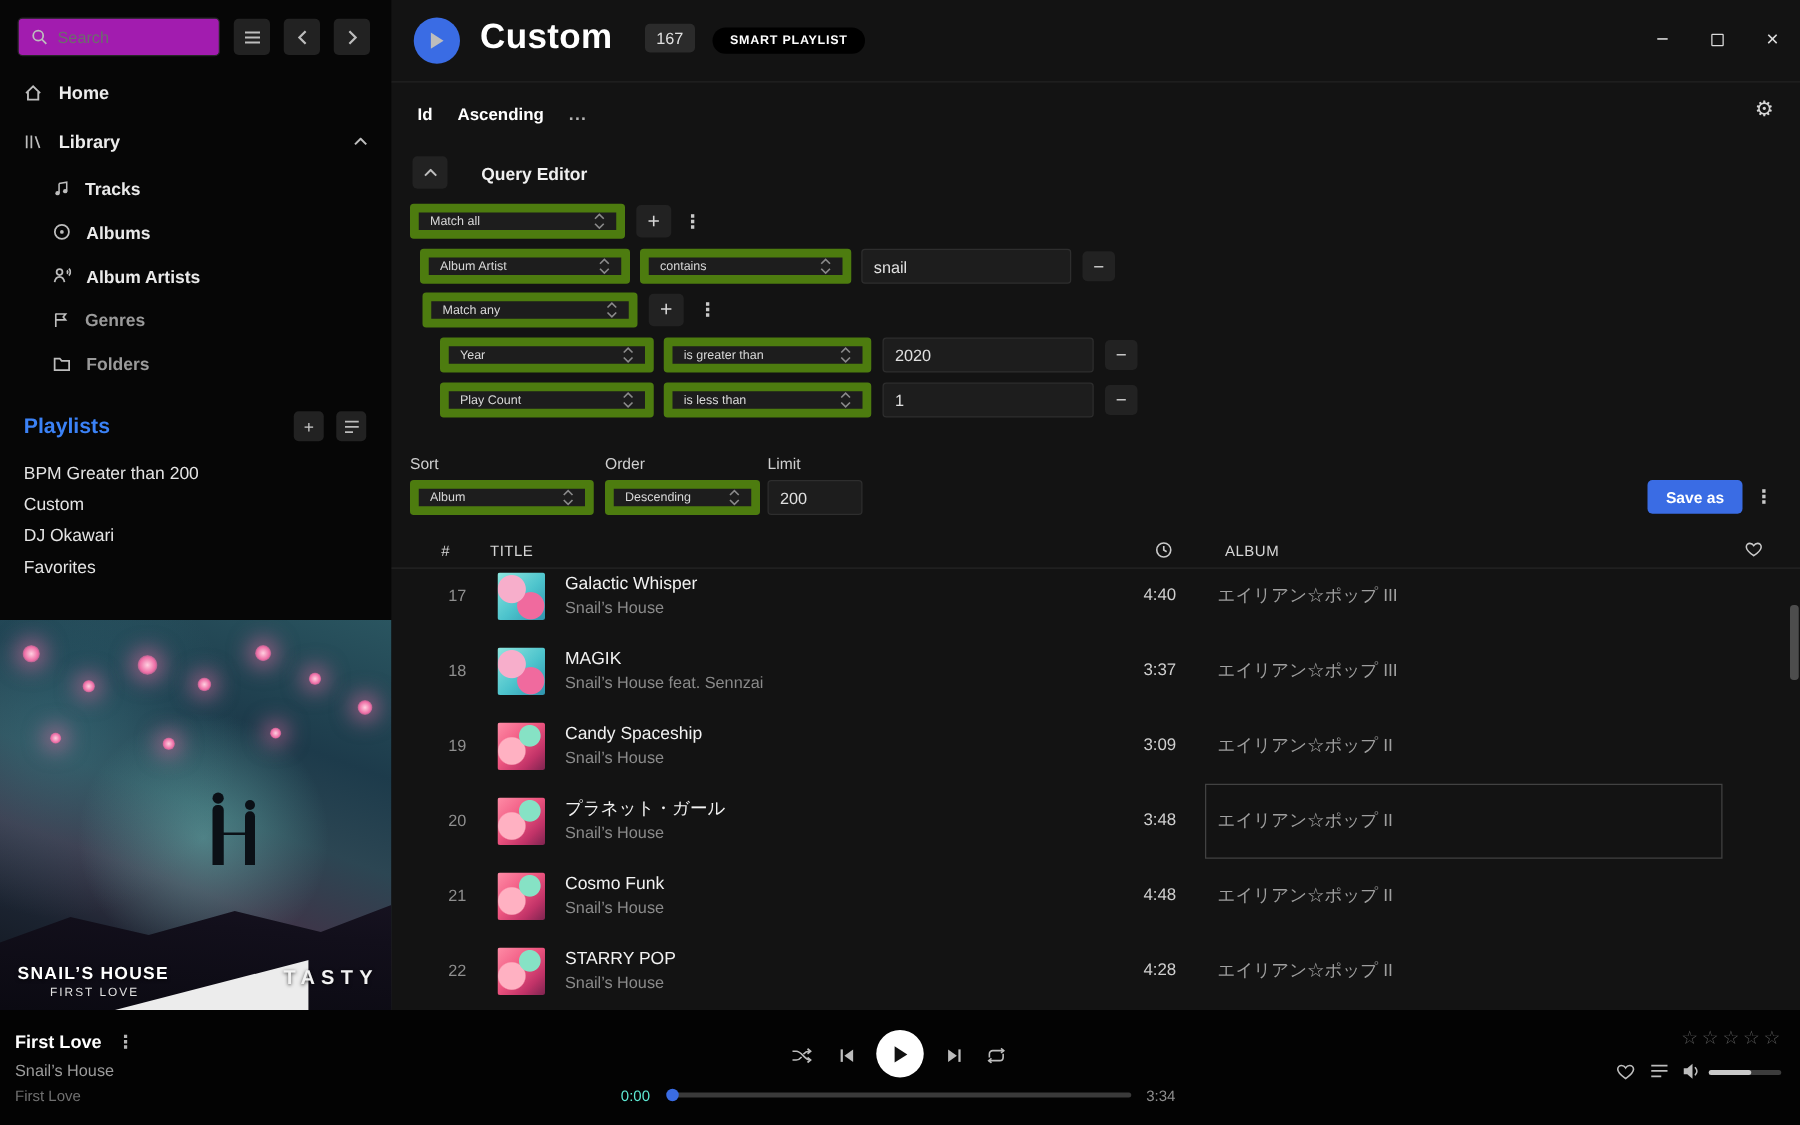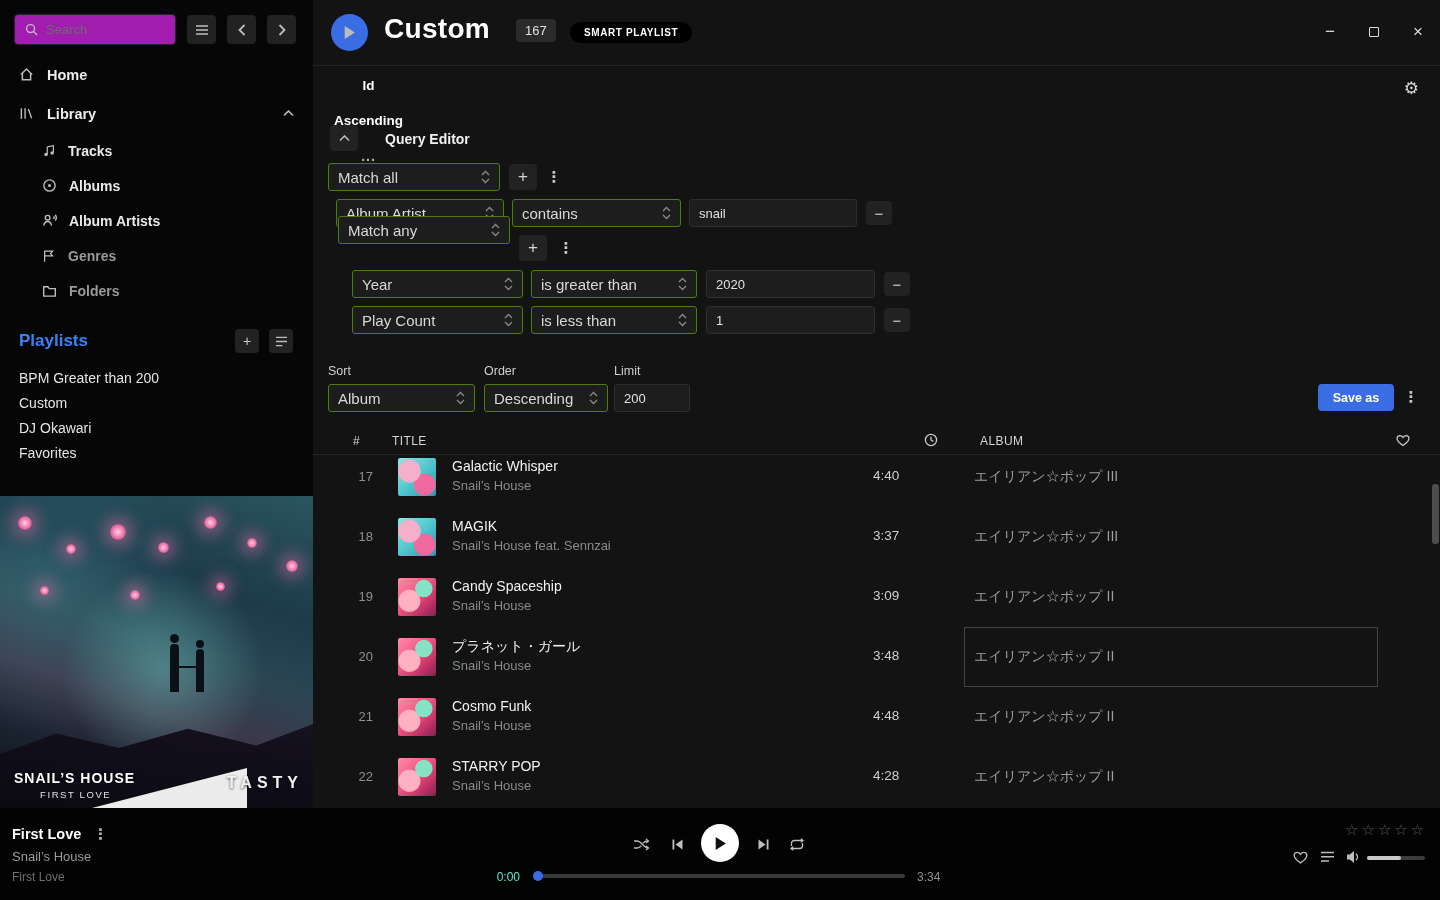--- a/index.html
+++ b/index.html
@@ -60,32 +60,32 @@
   .page-title { position:absolute; left:71px; top:13px; font-size:28px; font-weight:bold; color:#fff; letter-spacing:.3px; }
   .count-badge { position:absolute; left:203px; top:19px; background:#2b2b2b; color:#e0e0e0;
       font-size:13px; padding:4px 9px; border-radius:4px; }
   .type-pill { position:absolute; left:257px; top:22px; background:#000; color:#fff; font-size:10px;
       font-weight:bold; letter-spacing:.6px; padding:5px 14px; border-radius:11px; }
   .win-controls { position:absolute; right:10px; top:20px; display:flex; gap:20px; }
   .win-btn { width:24px; height:24px; background:transparent; border:none; color:#dcdcdc; font-size:17px;
       display:flex; align-items:center; justify-content:center; cursor:pointer; }
   .max-box { width:10px; height:10px; border:1.4px solid #dcdcdc; border-radius:1px; display:inline-block; }
 
-  .sort-bar { position:absolute; left:21px; top:78px; display:flex; gap:20px; align-items:center; height:26px;flex-direction:column; }
+  .sort-bar { position:absolute; left:21px; top:78px; display:flex; gap:20px; align-items:center; height:26px; }
   .sort-ctl { font-size:13.5px; font-weight:bold; color:#fff; cursor:pointer; }
   .more-dots { color:#b5b5b5; font-size:14px; font-weight:bold; letter-spacing:1px; cursor:pointer; }
   .settings-gear { position:absolute; right:21px; top:78px; color:#d5d5d5; font-size:17px; background:none;
       border:none; cursor:pointer; font-family:"DejaVu Sans",sans-serif; }
 
   .qe-collapse { position:absolute; left:17px; top:125px; width:28px; height:26px; background:#222;
       border:none; border-radius:4px; color:#ccc; display:flex; align-items:center; justify-content:center; cursor:pointer; }
   .qe-title { position:absolute; left:72px; top:131px; font-size:14px; font-weight:bold; color:#f0f0f0; }
 
-  .select { position:absolute; height:28px; background:#1d1d1d; border:1px solid #4d7c0f; border-radius:3px;
-      display:flex; align-items:center; padding:0 9px; font-size:15px; color:#d8d8d8; cursor:pointer; }
+  .select { position:absolute; height:28px; background:#1d1d1d; border:7px solid #4d7c0f; border-radius:3px;
+      display:flex; align-items:center; padding:0 9px; font-size:10px; color:#d8d8d8; cursor:pointer; }
   .select .val { flex:1; white-space:nowrap; overflow:hidden; }
   .updown { color:#8a8a8a; margin-left:6px; flex:none; }
   .text-input { position:absolute; height:28px; background:#1d1d1d; border:1px solid #2e2e2e; border-radius:3px;
       padding:0 9px; font-size:13px; color:#e0e0e0; font-family:inherit; outline:none; }
   .sm-btn { position:absolute; width:28px; height:26px; background:#222; border:none; border-radius:4px;
       color:#d5d5d5; font-size:17px; display:flex; align-items:center; justify-content:center; cursor:pointer; }
   .kebab-btn { position:absolute; width:16px; height:26px; background:transparent; border:none; color:#c9c9c9;
       font-size:15px; font-weight:bold; display:flex; align-items:center; justify-content:center; cursor:pointer;
       font-family:"DejaVu Sans",sans-serif; }
   .minus-btn { position:absolute; width:26px; height:24px; background:#222; border:none; border-radius:4px;
@@ -106,21 +106,21 @@
   .thumb-a { background:
       radial-gradient(circle at 30% 35%, #f7aecb 0 30%, transparent 32%),
       radial-gradient(circle at 70% 70%, #f06a9e 0 28%, transparent 30%),
       linear-gradient(135deg,#8fe7e0 0%,#4cc3cc 55%,#2f93ad 100%); }
   .thumb-b { background:
       radial-gradient(circle at 68% 28%, #86e2c5 0 22%, transparent 24%),
       radial-gradient(circle at 30% 60%, #ffb1c2 0 30%, transparent 33%),
       linear-gradient(135deg,#ff8ca6 0%,#ef5680 45%,#c23368 75%,#7e2450 100%); }
   .row-title { position:absolute; left:139px; top:11px; font-size:14px; color:#f2f2f2; }
   .row-artist { position:absolute; left:139px; top:31px; font-size:13px; color:#8a8a8a; }
-  .row-duration { position:absolute; left:560px; width:68px; top:21px; text-align:left; font-size:13.5px; color:#cfcfcf; }
+  .row-duration { position:absolute; left:560px; width:68px; top:21px; text-align:right; font-size:13.5px; color:#cfcfcf; }
   .row-album { position:absolute; left:661px; top:21px; font-size:14px; color:#9f9f9f; }
   .album-edit-box { position:absolute; left:651px; right:62px; top:0; bottom:0; border:1px solid #424242; }
   .scroll-thumb { position:absolute; right:1px; top:484px; width:7px; height:60px; background:#4d4d4d;
       border-radius:3px; cursor:pointer; }
 
   
   .player-bar { position:absolute; left:0; top:808px; width:1440px; height:92px; background:#030303; z-index:4; }
   .np-title { position:absolute; left:12px; top:18px; font-size:14.5px; font-weight:bold; color:#fff;
       display:flex; gap:12px; align-items:center; }
   .np-title .kebab { color:#b5b5b5; font-weight:bold; cursor:pointer; font-family:"DejaVu Sans",sans-serif; }
@@ -380,21 +380,21 @@
             <path d="M1 5 4.5 1.5 8 5"></path>
             <path d="M1 9 4.5 12.5 8 9"></path>
           </svg>
         </span>
     </div>
     <input class="text-input" style="left: 376px; top: 199px; width: 168px;" value="snail">
     <button class="minus-btn" style="left:553px;top:201px">
         <span>−</span>
       </button>
 
-    <div class="select" style="left:25px;top:216px;width:172px">
+    <div class="select" style="left:25px;top:234px;width:172px">
       <span class="val">Match any</span>
       <span class="icon updown">
           <svg width="9" height="14" viewBox="0 0 9 14" fill="none" stroke="currentColor" stroke-width="1.3">
             <path d="M1 5 4.5 1.5 8 5"></path>
             <path d="M1 9 4.5 12.5 8 9"></path>
           </svg>
         </span>
     </div>
     <button class="sm-btn" style="left:206px;top:235px">
         <span>+</span>

